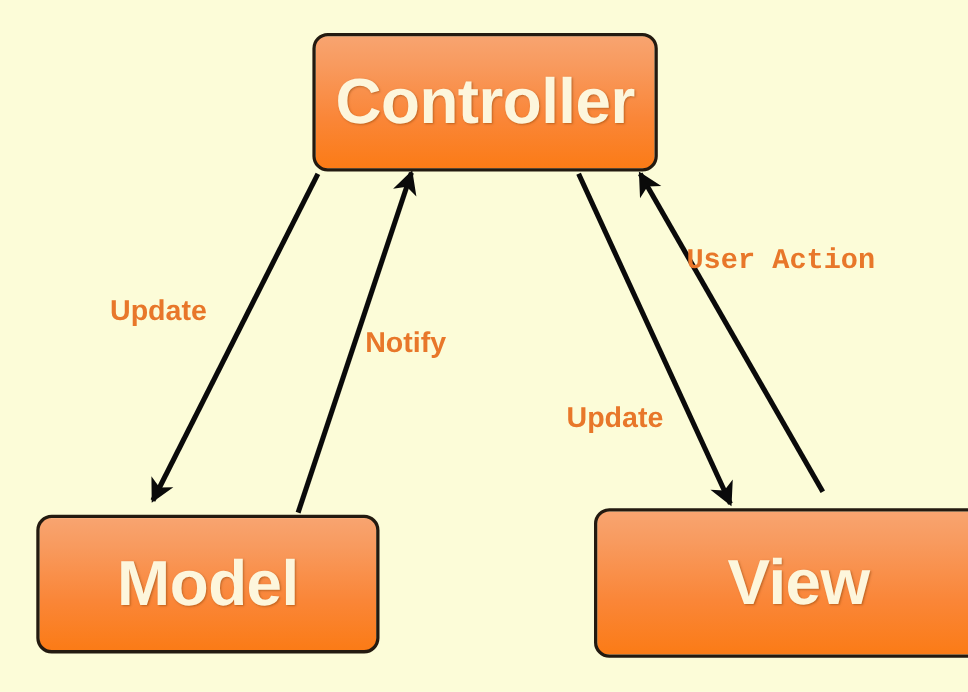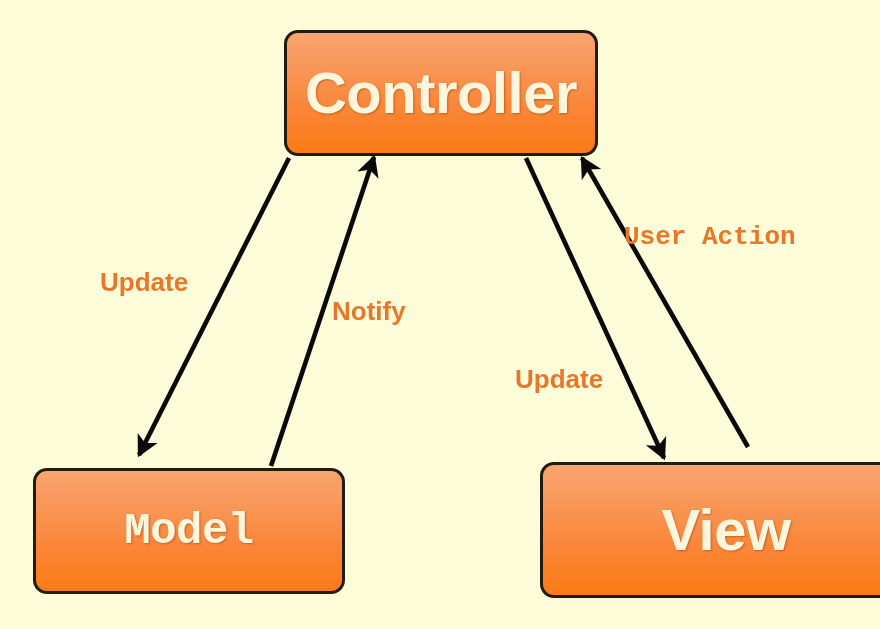--- a/index.html
+++ b/index.html
@@ -49,21 +49,21 @@
     width: 314px;
     height: 126px;
   }
   #node-controller .node-label { font-size: 58px; }
   #node-model {
     left: 33px;
     top: 468px;
     width: 312px;
     height: 126px;
   }
-  #node-model .node-label { font-size: 44px; font-family: Liberation Mono, monospace; }
+  #node-model .node-label { font-size: 58px; }
   #node-view {
     left: 540px;
     top: 462px;
     width: 372px;
     height: 136px;
   }
   #node-view .node-label { font-size: 58px; }
 
   .edge-label {
     position: absolute;

